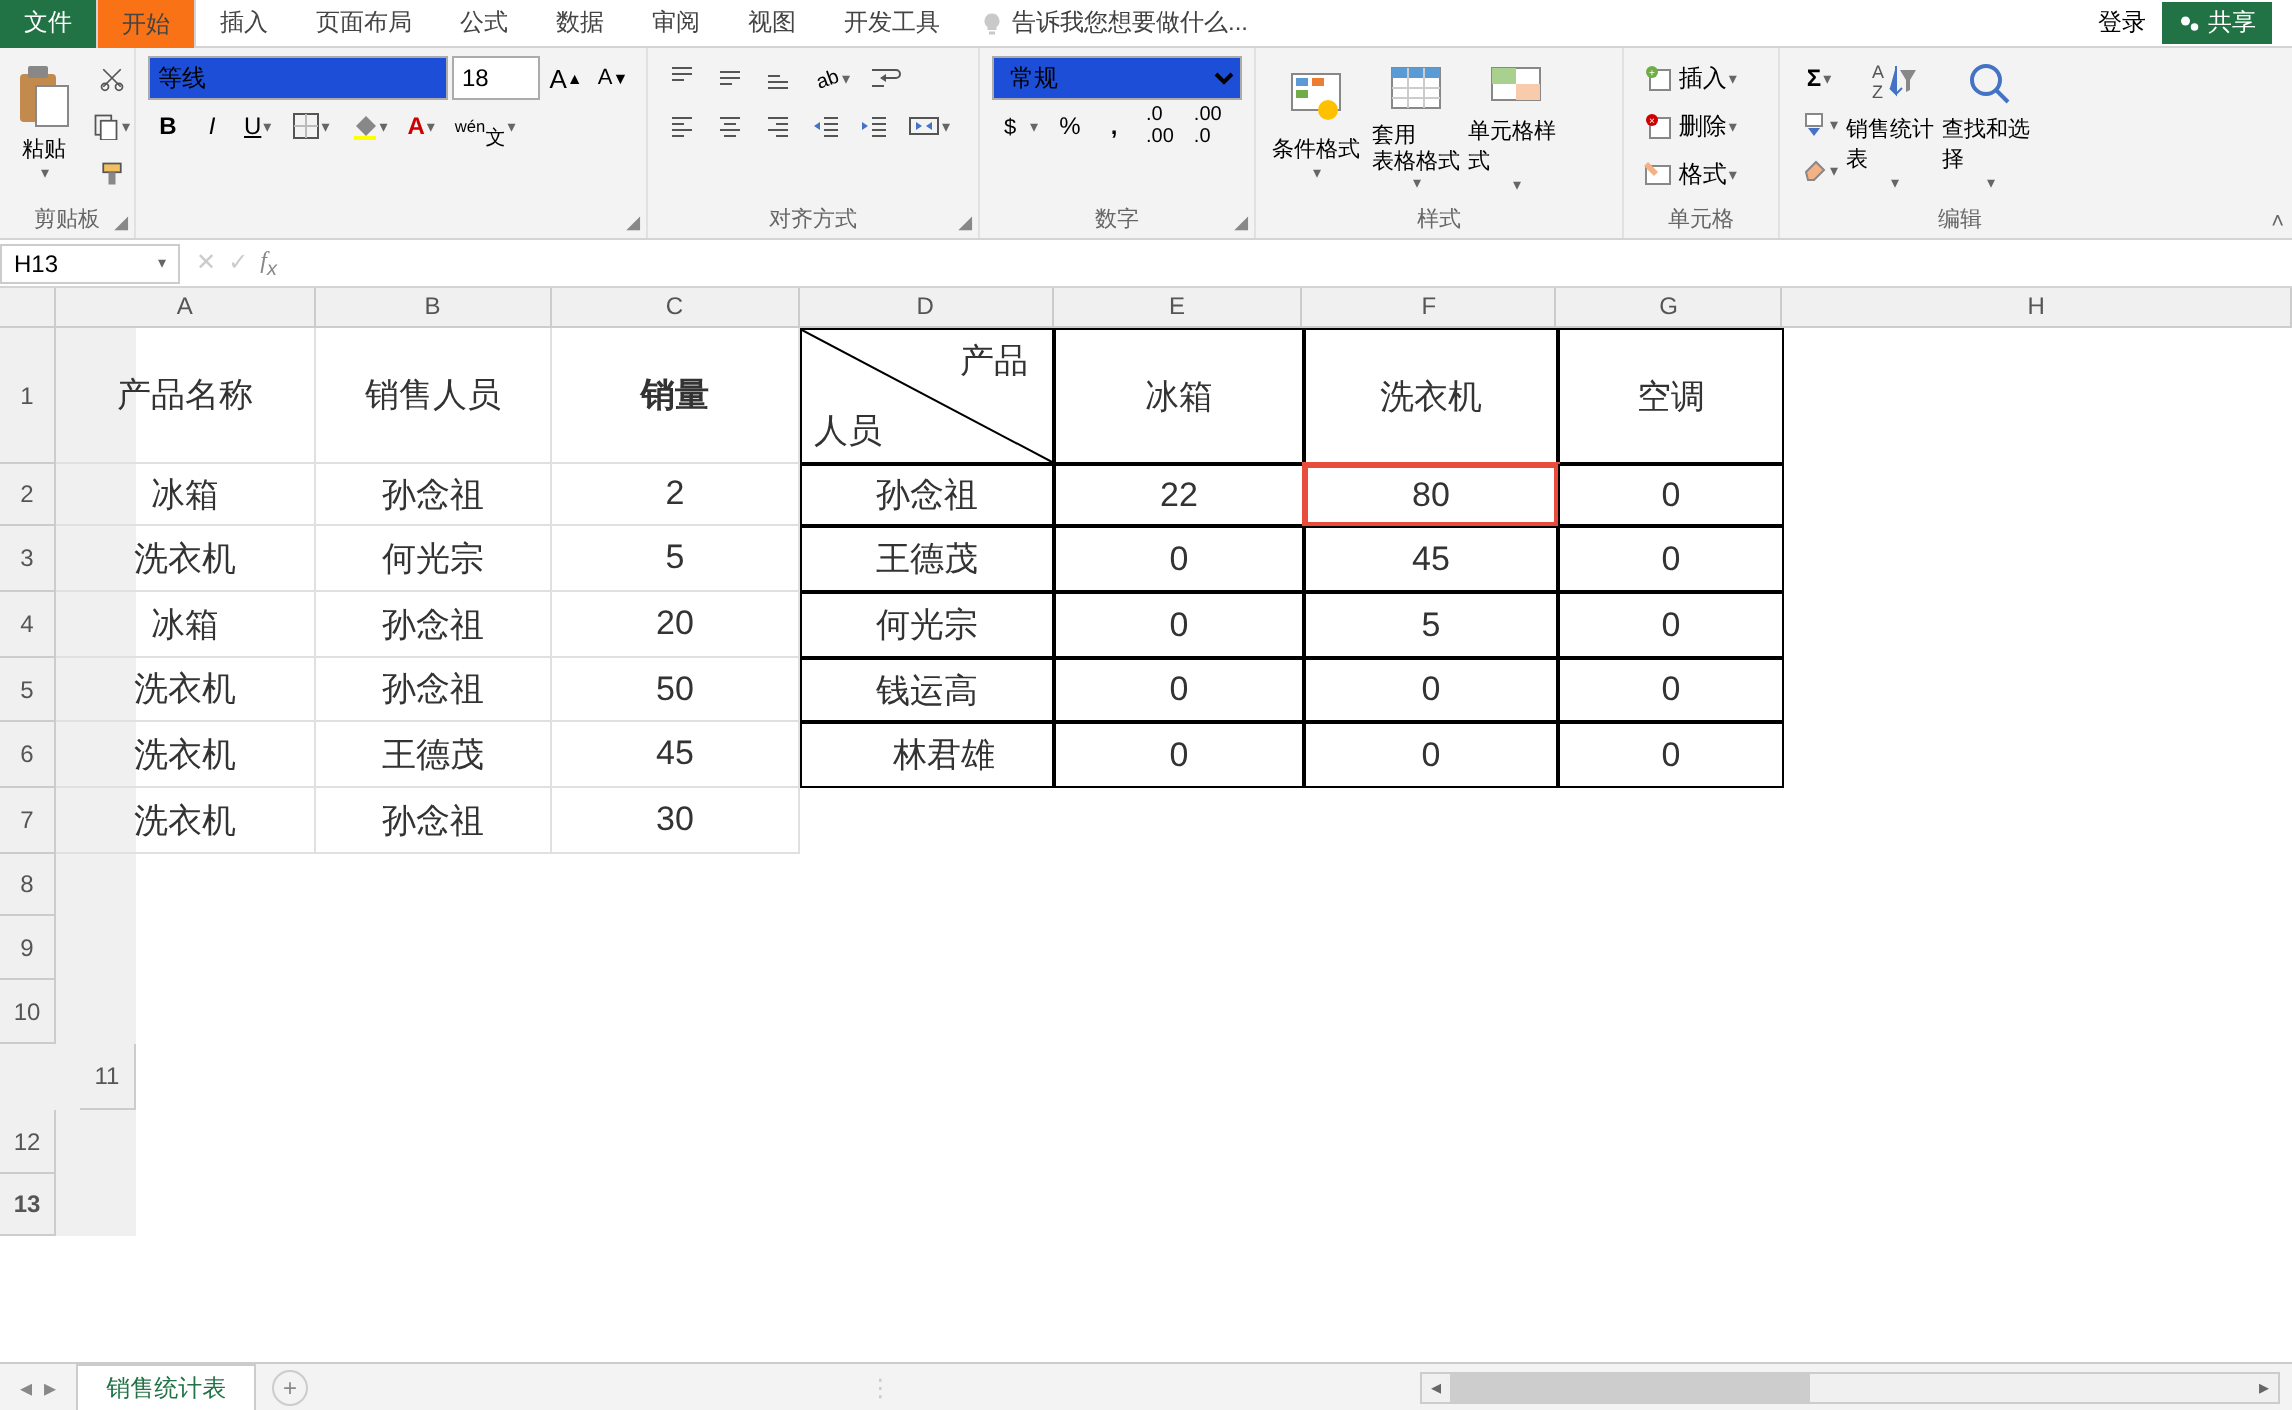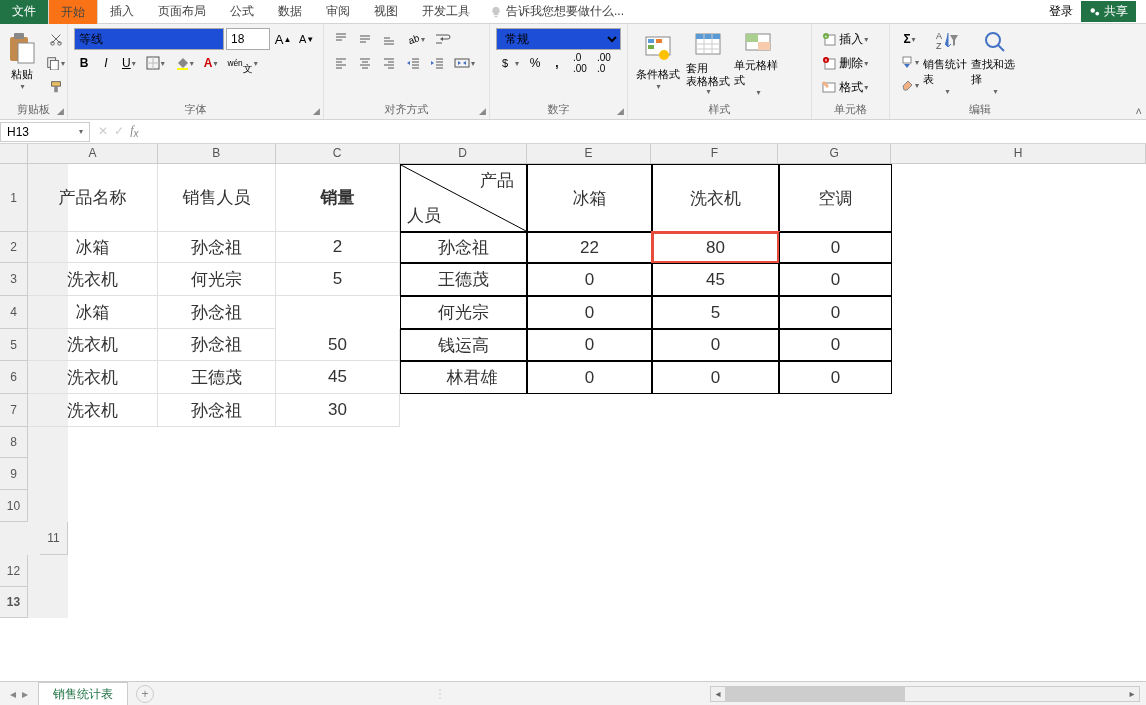--- a/index.html
+++ b/index.html
@@ -173,21 +173,20 @@
             <rect x="2" y="12" width="11" height="2" fill="#ffff00"></rect>
           </svg>
           <span class="dd">▾</span>
         </div>
       <div class="rbtn">
           <span style="color:#c00;font-weight:bold">A</span>
           <span class="dd">▾</span>
         </div>
       <div class="rbtn" style="font-size:10px"><sup>wén</sup><br>文<span class="dd">▾</span></div>
     </div>
-    <div class="group-label">字体</div>
     <div class="group-corner">◢</div>
   </div>
 
   <div class="ribbon-group" style="width:166px">
     <div class="ribbon-row">
       <div class="rbtn">
           <svg width="14" height="14" viewBox="0 0 14 14">
             <path stroke="#555" d="M2 2h10M2 5h10M2 8h6"></path>
           </svg>
         </div>
@@ -437,20 +436,21 @@
       <div class="cell" style="left: 130px; top: 0px; width: 118px; height: 68px;">销售人员</div>
       <div class="cell" style="left: 248px; top: 0px; width: 124px; height: 68px; font-weight: bold;">销量</div>
       <div class="cell" style="left: 0px; top: 68px; width: 130px; height: 31px;">冰箱</div>
       <div class="cell" style="left: 130px; top: 68px; width: 118px; height: 31px;">孙念祖</div>
       <div class="cell" style="left: 248px; top: 68px; width: 124px; height: 31px;">2</div>
       <div class="cell" style="left: 0px; top: 99px; width: 130px; height: 33px;">洗衣机</div>
       <div class="cell" style="left: 130px; top: 99px; width: 118px; height: 33px;">何光宗</div>
       <div class="cell" style="left: 248px; top: 99px; width: 124px; height: 33px;">5</div>
       <div class="cell" style="left: 0px; top: 132px; width: 130px; height: 33px;">冰箱</div>
       <div class="cell" style="left: 130px; top: 132px; width: 118px; height: 33px;">孙念祖</div>
+      <div class="cell" style="left: 248px; top: 132px; width: 124px; height: 33px;">20</div>
       <div class="cell" style="left: 0px; top: 165px; width: 130px; height: 32px;">洗衣机</div>
       <div class="cell" style="left: 130px; top: 165px; width: 118px; height: 32px;">孙念祖</div>
       <div class="cell" style="left: 248px; top: 165px; width: 124px; height: 32px;">50</div>
       <div class="cell" style="left: 0px; top: 197px; width: 130px; height: 33px;">洗衣机</div>
       <div class="cell" style="left: 130px; top: 197px; width: 118px; height: 33px;">王德茂</div>
       <div class="cell" style="left: 248px; top: 197px; width: 124px; height: 33px;">45</div>
       <div class="cell" style="left: 0px; top: 230px; width: 130px; height: 33px;">洗衣机</div>
       <div class="cell" style="left: 130px; top: 230px; width: 118px; height: 33px;">孙念祖</div>
       <div class="cell" style="left: 248px; top: 230px; width: 124px; height: 33px;">30</div>
       <div class="cell bordered diag-header" style="left: 372px; top: 0px; width: 127px; height: 68px;">

